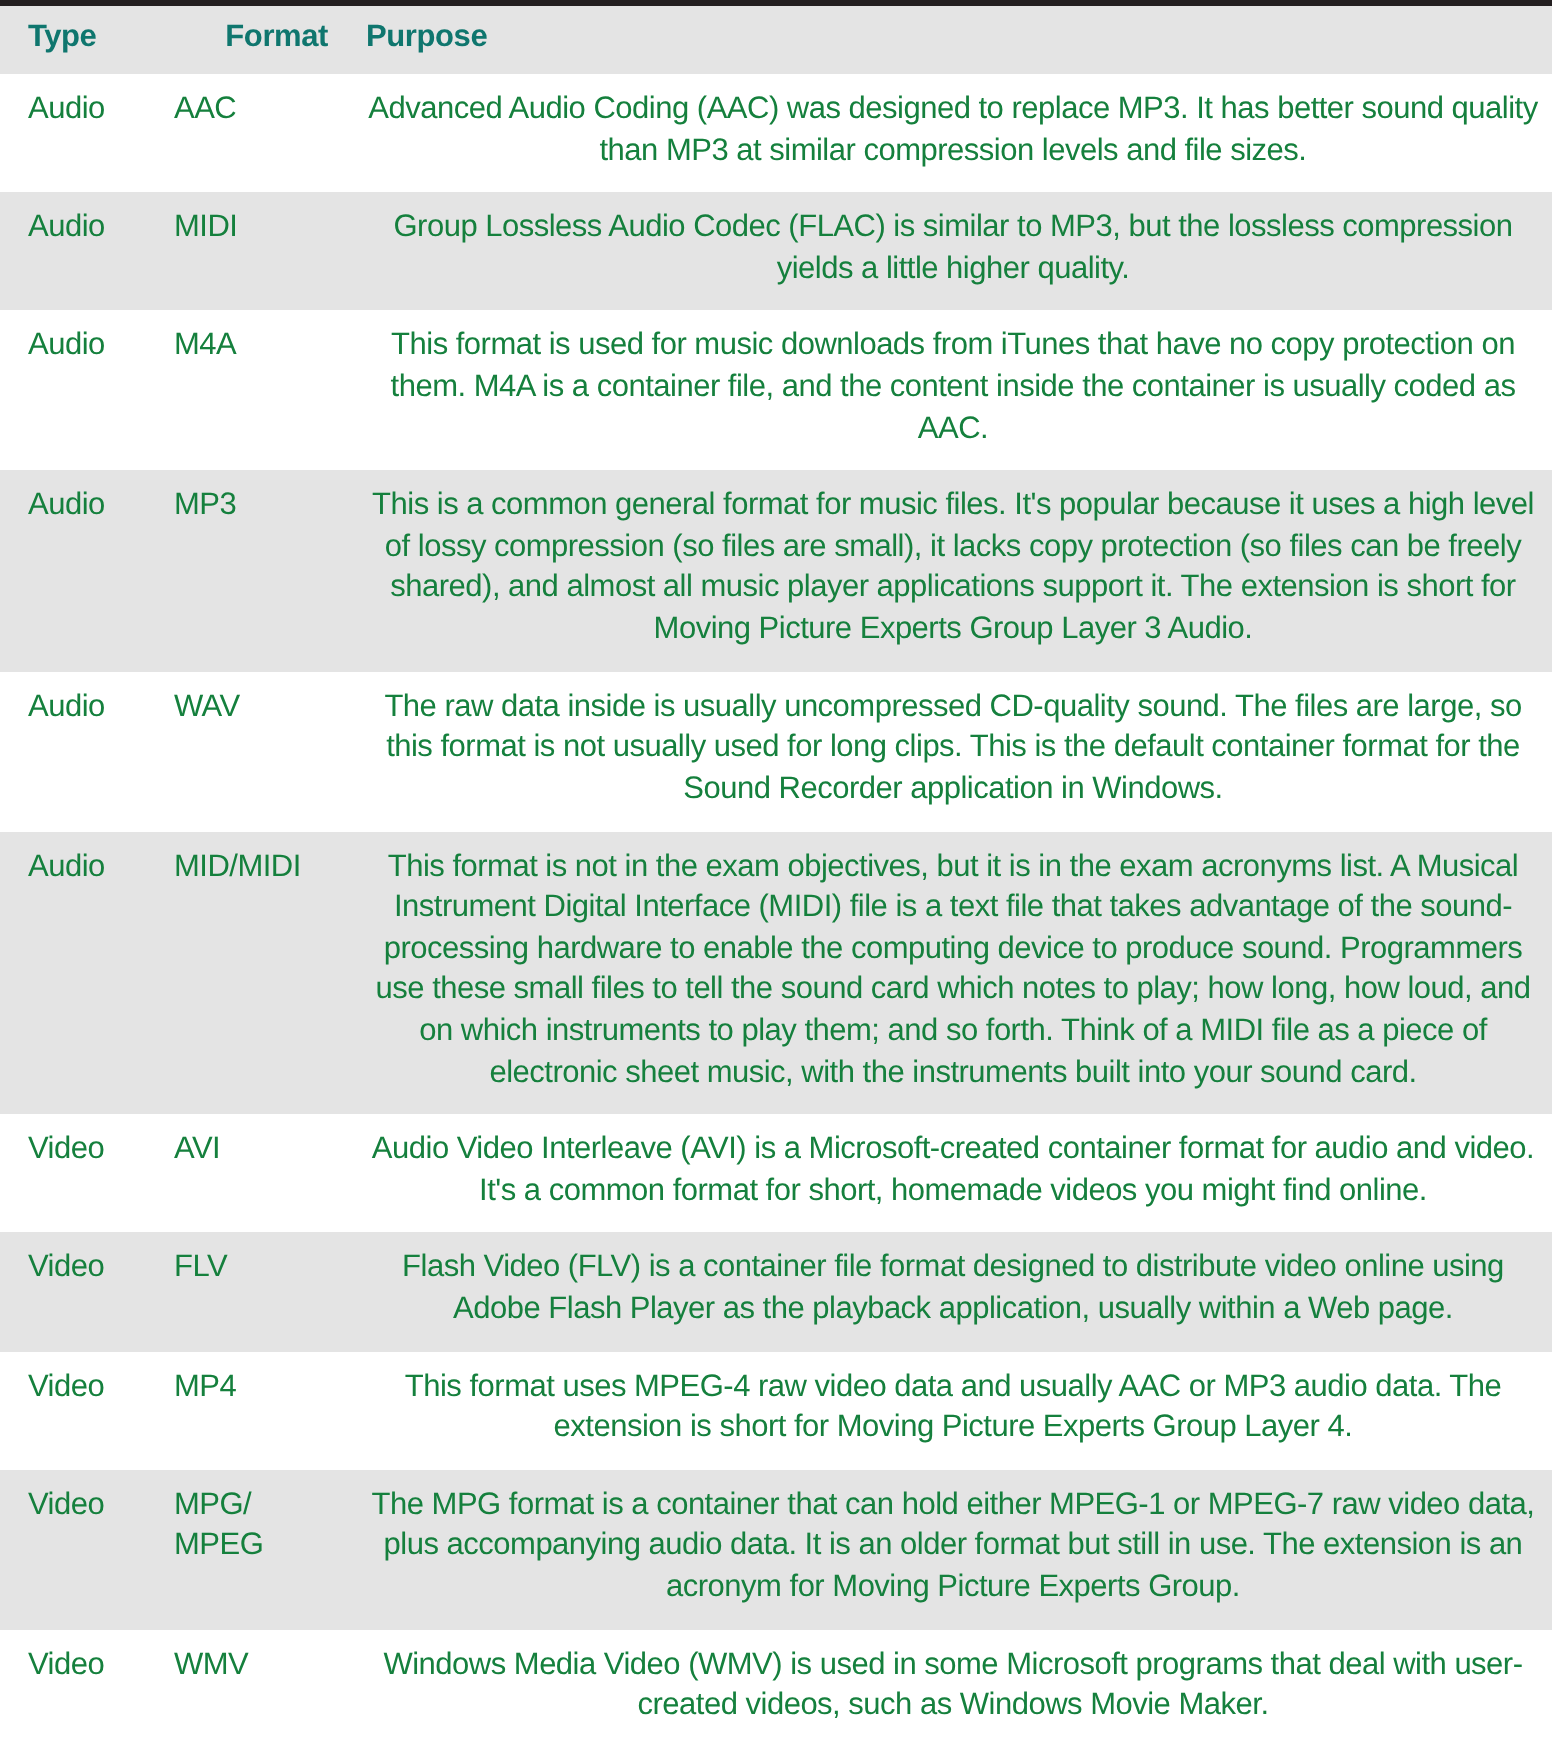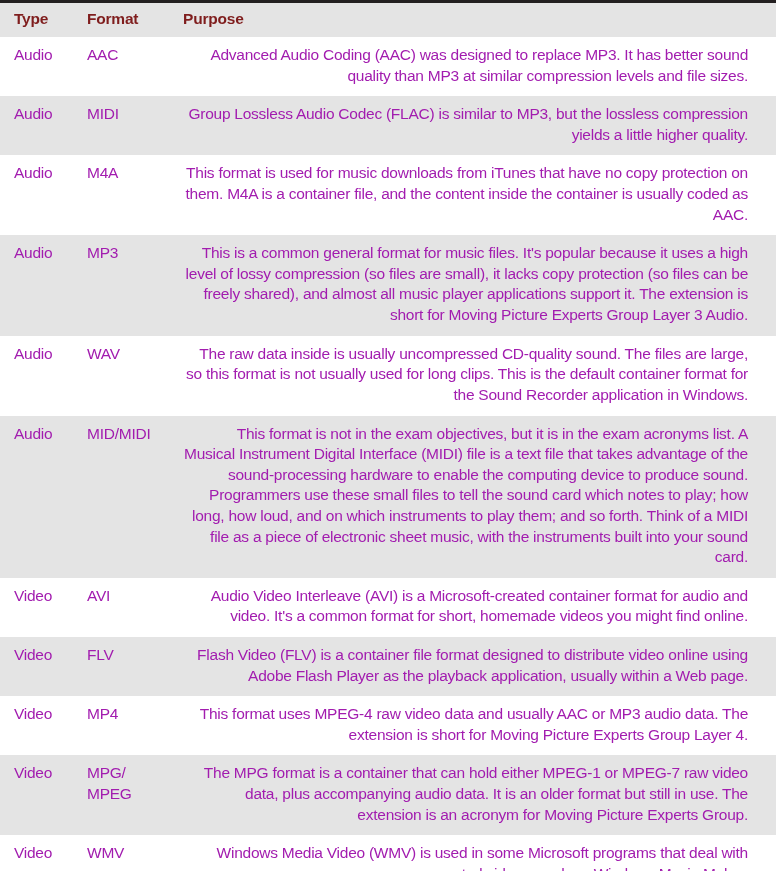--- a/index.html
+++ b/index.html
@@ -36,40 +36,40 @@
     background: #e4e4e4;
   }
 
   thead th {
     text-align: left;
     vertical-align: top;
     font-size: 15.5px;
     font-weight: bold;
     letter-spacing: -0.2px;
     padding: 7px 8px 9px 0;
-    color: #7f1d1d;
+    color: #0f766e;
   }
   thead th.cell-type    { padding-left: 14px; }
-  thead th.cell-format  { padding-left: 13px; }
+  thead th.cell-format  { padding-left: 13px; text-align: right; }
   thead th.cell-purpose { padding-left: 11px; }
 
   tbody tr.data-row.shade-light { background: #ffffff; }
   tbody tr.data-row.shade-dark  { background: #e4e4e4; }
 
   tbody td {
     vertical-align: top;
     font-size: 15.5px;
     line-height: 1.33;
     letter-spacing: -0.25px;
     padding: 8px 8px 10px 0;
-    color: #a21caf;
+    color: #15803d;
   }
   tbody td.cell-type    { padding-left: 14px; white-space: nowrap; }
   tbody td.cell-format  { padding-left: 13px; margin-top: 24px; }
-  tbody td.cell-purpose { padding-left: 11px; padding-right: 28px; text-align: right; }
+  tbody td.cell-purpose { padding-left: 11px; padding-right: 6px; text-align: center; }
 
   .fmt-line { display: block; }
 </style>
 </head>
 <body>
 
 <div id="table-wrap">
   <table class="format-table">
     <colgroup>
       <col class="col-type">

